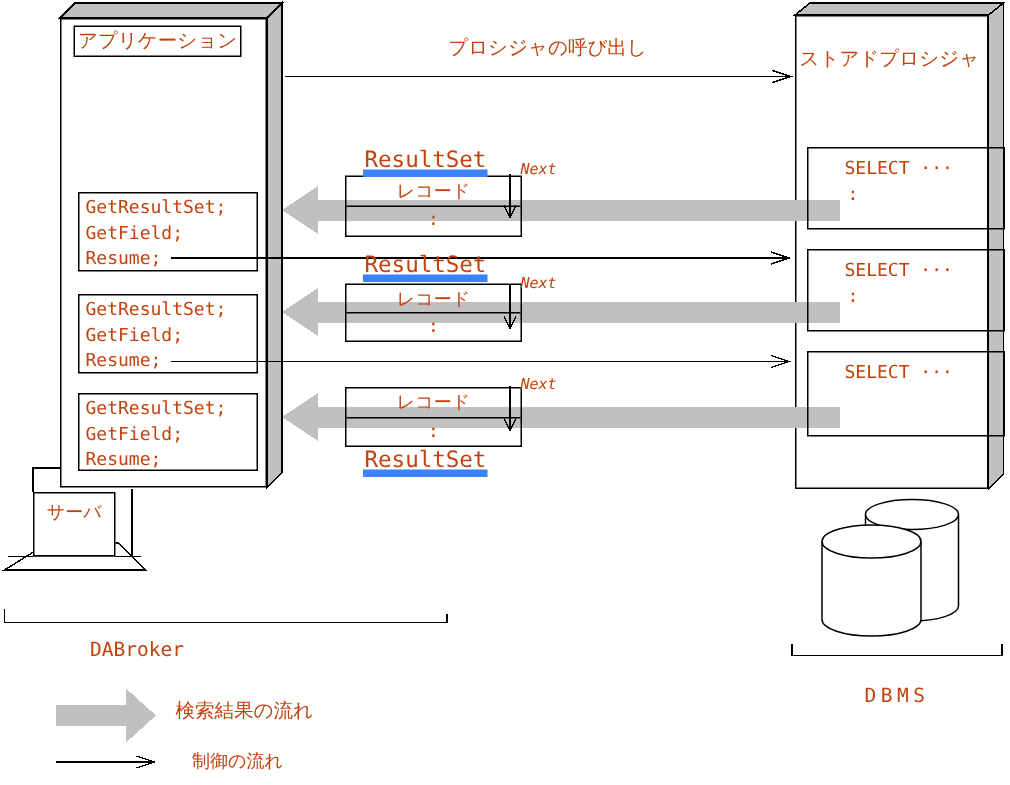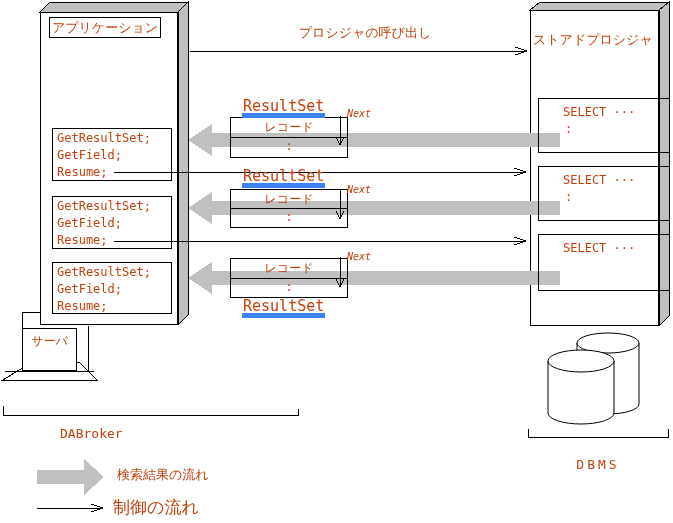--- a/index.html
+++ b/index.html
@@ -27,21 +27,21 @@
   .rbox .cell-bottom{text-align:center;font-size:12px;line-height:17px;}
   .rslabel{left:242px;font-size:15px;line-height:13px;border-bottom:5px solid #3b82f6;padding:0 1px;}
   .nextlabel{left:347px;font-size:10px;font-style:italic;}
   #proc-call-label{left:272px;top:26px;width:186px;text-align:center;font-size:13px;}
   #server-box{left:22px;top:328px;width:55px;height:43px;border:1px solid #000;background:#fff;
     text-align:center;font-size:12px;line-height:25px;z-index:3;position:absolute;}
   #dabroker-label{left:60px;top:427px;width:160px;text-align:left;font-size:13px;}
   #dbms-label{left:549px;top:442px;width:98px;text-align:center;font-size:13px;letter-spacing:3px;margin-top:16px;}
   #db-label{left:549px;top:371px;width:65px;text-align:center;font-size:12px;line-height:15px;}
   #legend-result-label{left:117px;top:468px;font-size:13px;}
-  #legend-control-label{left:113px;top:500px;font-size:17px;}
+  #legend-control-label{left:128px;top:500px;font-size:12px;}
 </style>
 </head>
 <body>
 
 <div id="canvas">
 
   <div class="face" style="left:40px;top:12px;width:138px;height:313px;"></div>
   <div class="face" style="left:530px;top:10px;width:129px;height:316px;"></div>
 
   <svg id="art" width="673" height="523" viewBox="0 0 673 523" shape-rendering="crispEdges">

